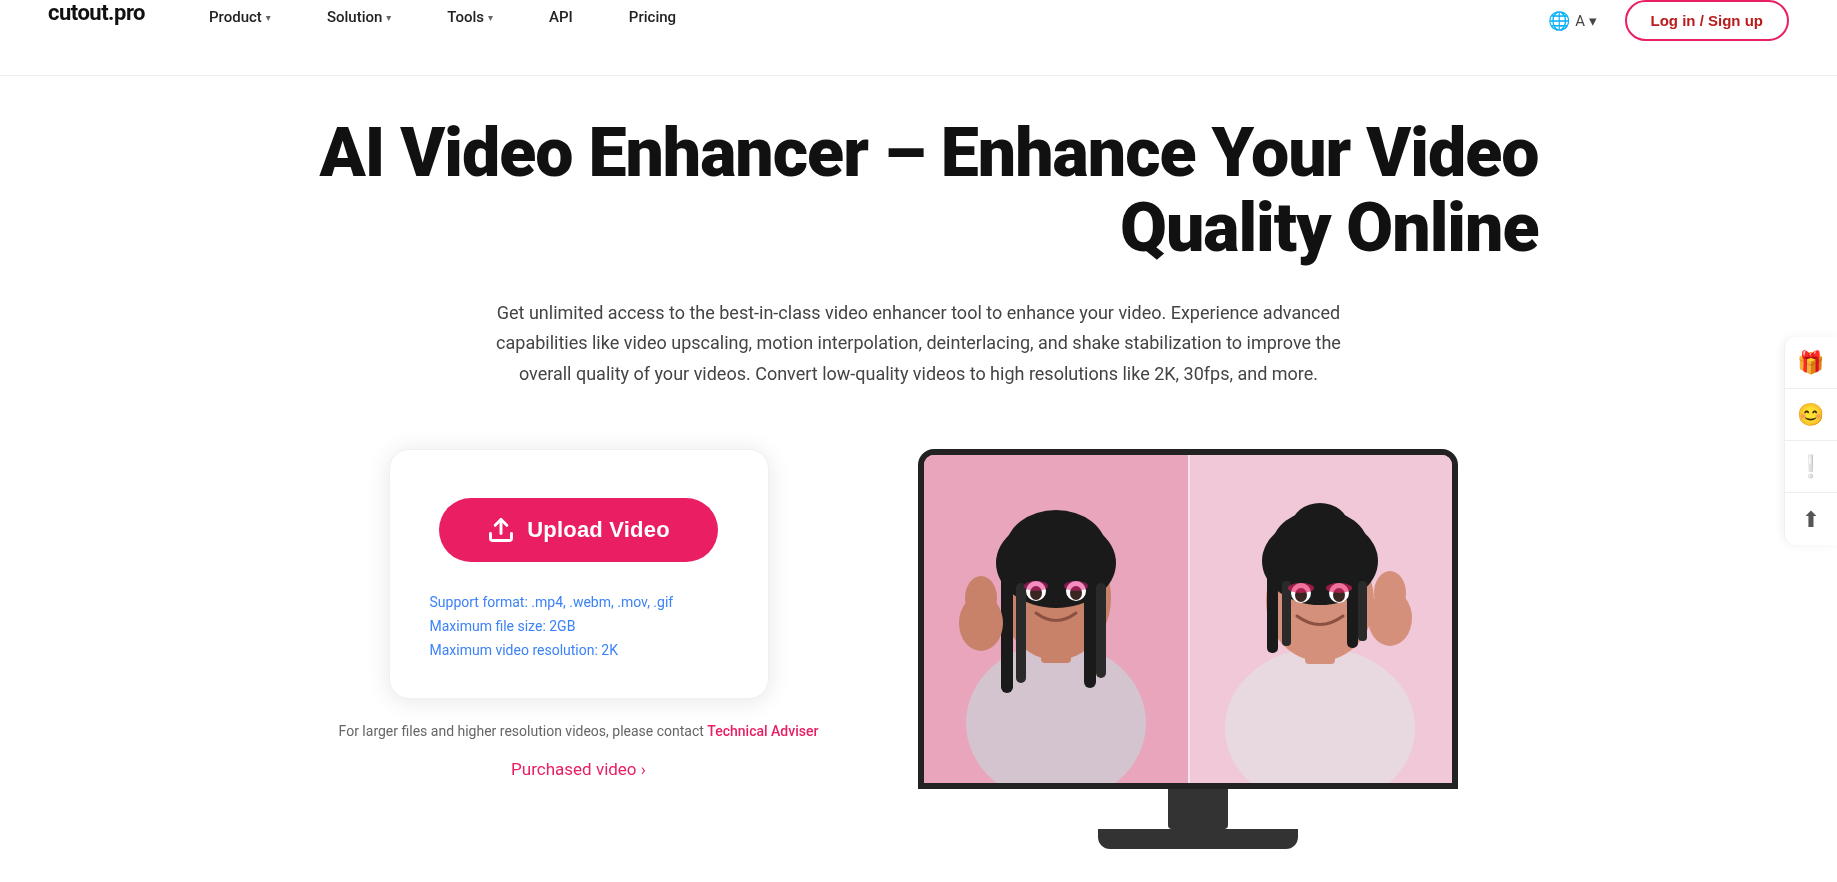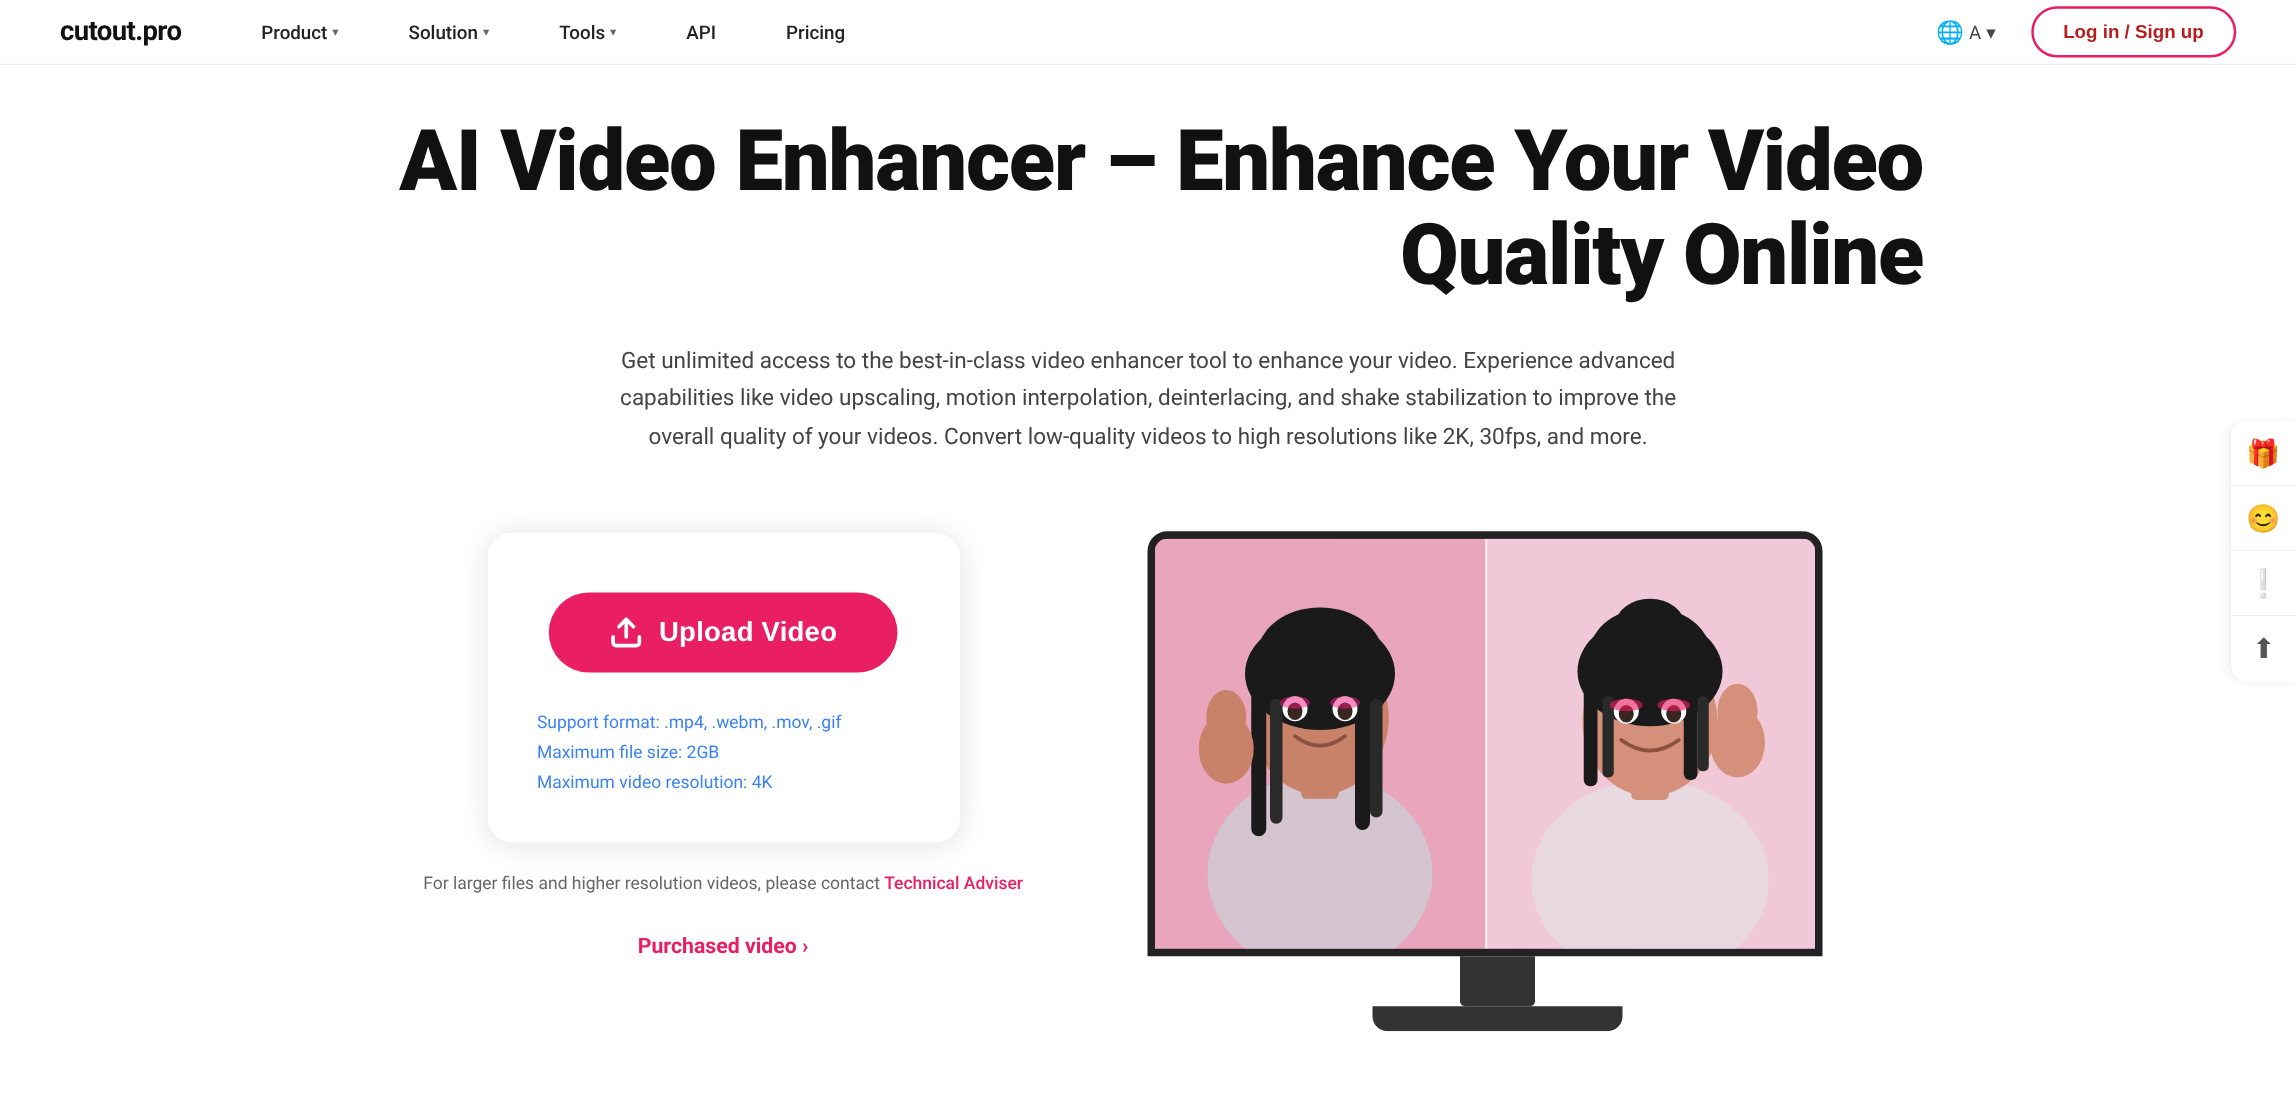--- a/index.html
+++ b/index.html
@@ -1,23 +1,23 @@
 <!DOCTYPE html>
 <html><head>
   <meta charset="utf-8">
   <style>
     * { margin: 0; padding: 0; box-sizing: border-box; }
     body { font-family: -apple-system, BlinkMacSystemFont, 'Segoe UI', Roboto, sans-serif; background: #fff; width: 1837px; overflow-x: hidden; }
 
     
     .navbar {
       display: flex;
-      align-items: center;
+      align-items: flex-start;
       padding: 0 48px;
-      height: 52px;
+      height: 76px;
       border-bottom: 1px solid #eee;
       position: relative;
       z-index: 10;
       background: #fff;
     }
     .logo {
       font-size: 22px;
       font-weight: 700;
       color: #111;
       margin-right: 48px;
@@ -154,23 +154,23 @@
       font-size: 14px;
       color: #666;
       text-align: center;
     }
     .upload-note a, .technical-link {
       color: #e91e63;
       text-decoration: none;
       font-weight: 500;
     }
     .purchased-link {
-      margin-top: 32px;
+      margin-top: 20px;
       font-size: 17px;
-      font-weight: 700;
+      font-weight: 400;
       color: #e91e63;
       cursor: pointer;
       text-decoration: none;
     }
 
     
     .monitor-section {
       flex: 1;
       display: flex;
       align-items: flex-start;
@@ -323,21 +323,21 @@
           <svg class="upload-icon-svg" viewBox="0 0 24 24" fill="none" stroke="currentColor" stroke-width="2.5" stroke-linecap="round" stroke-linejoin="round">
             <path d="M21 15v4a2 2 0 0 1-2 2H5a2 2 0 0 1-2-2v-4"></path>
             <polyline points="17 8 12 3 7 8"></polyline>
             <line x1="12" y1="3" x2="12" y2="15"></line>
           </svg>
           <span>Upload Video</span>
         </button>
         <div class="upload-info">
           <div class="upload-info-item">Support format: .mp4, .webm, .mov, .gif</div>
           <div class="upload-info-item">Maximum file size: 2GB</div>
-          <div class="upload-info-item">Maximum video resolution: 4K</div>
+          <div class="upload-info-item">Maximum video resolution: 2K</div>
         </div>
       </div>
       <p class="upload-note">
         <span>For larger files and higher resolution videos, please contact </span><a class="technical-link">Technical Adviser</a>
       </p>
       <a class="purchased-link">Purchased video ›</a>
     </div>
 
     <div class="monitor-section">
       <div class="monitor-wrapper">

